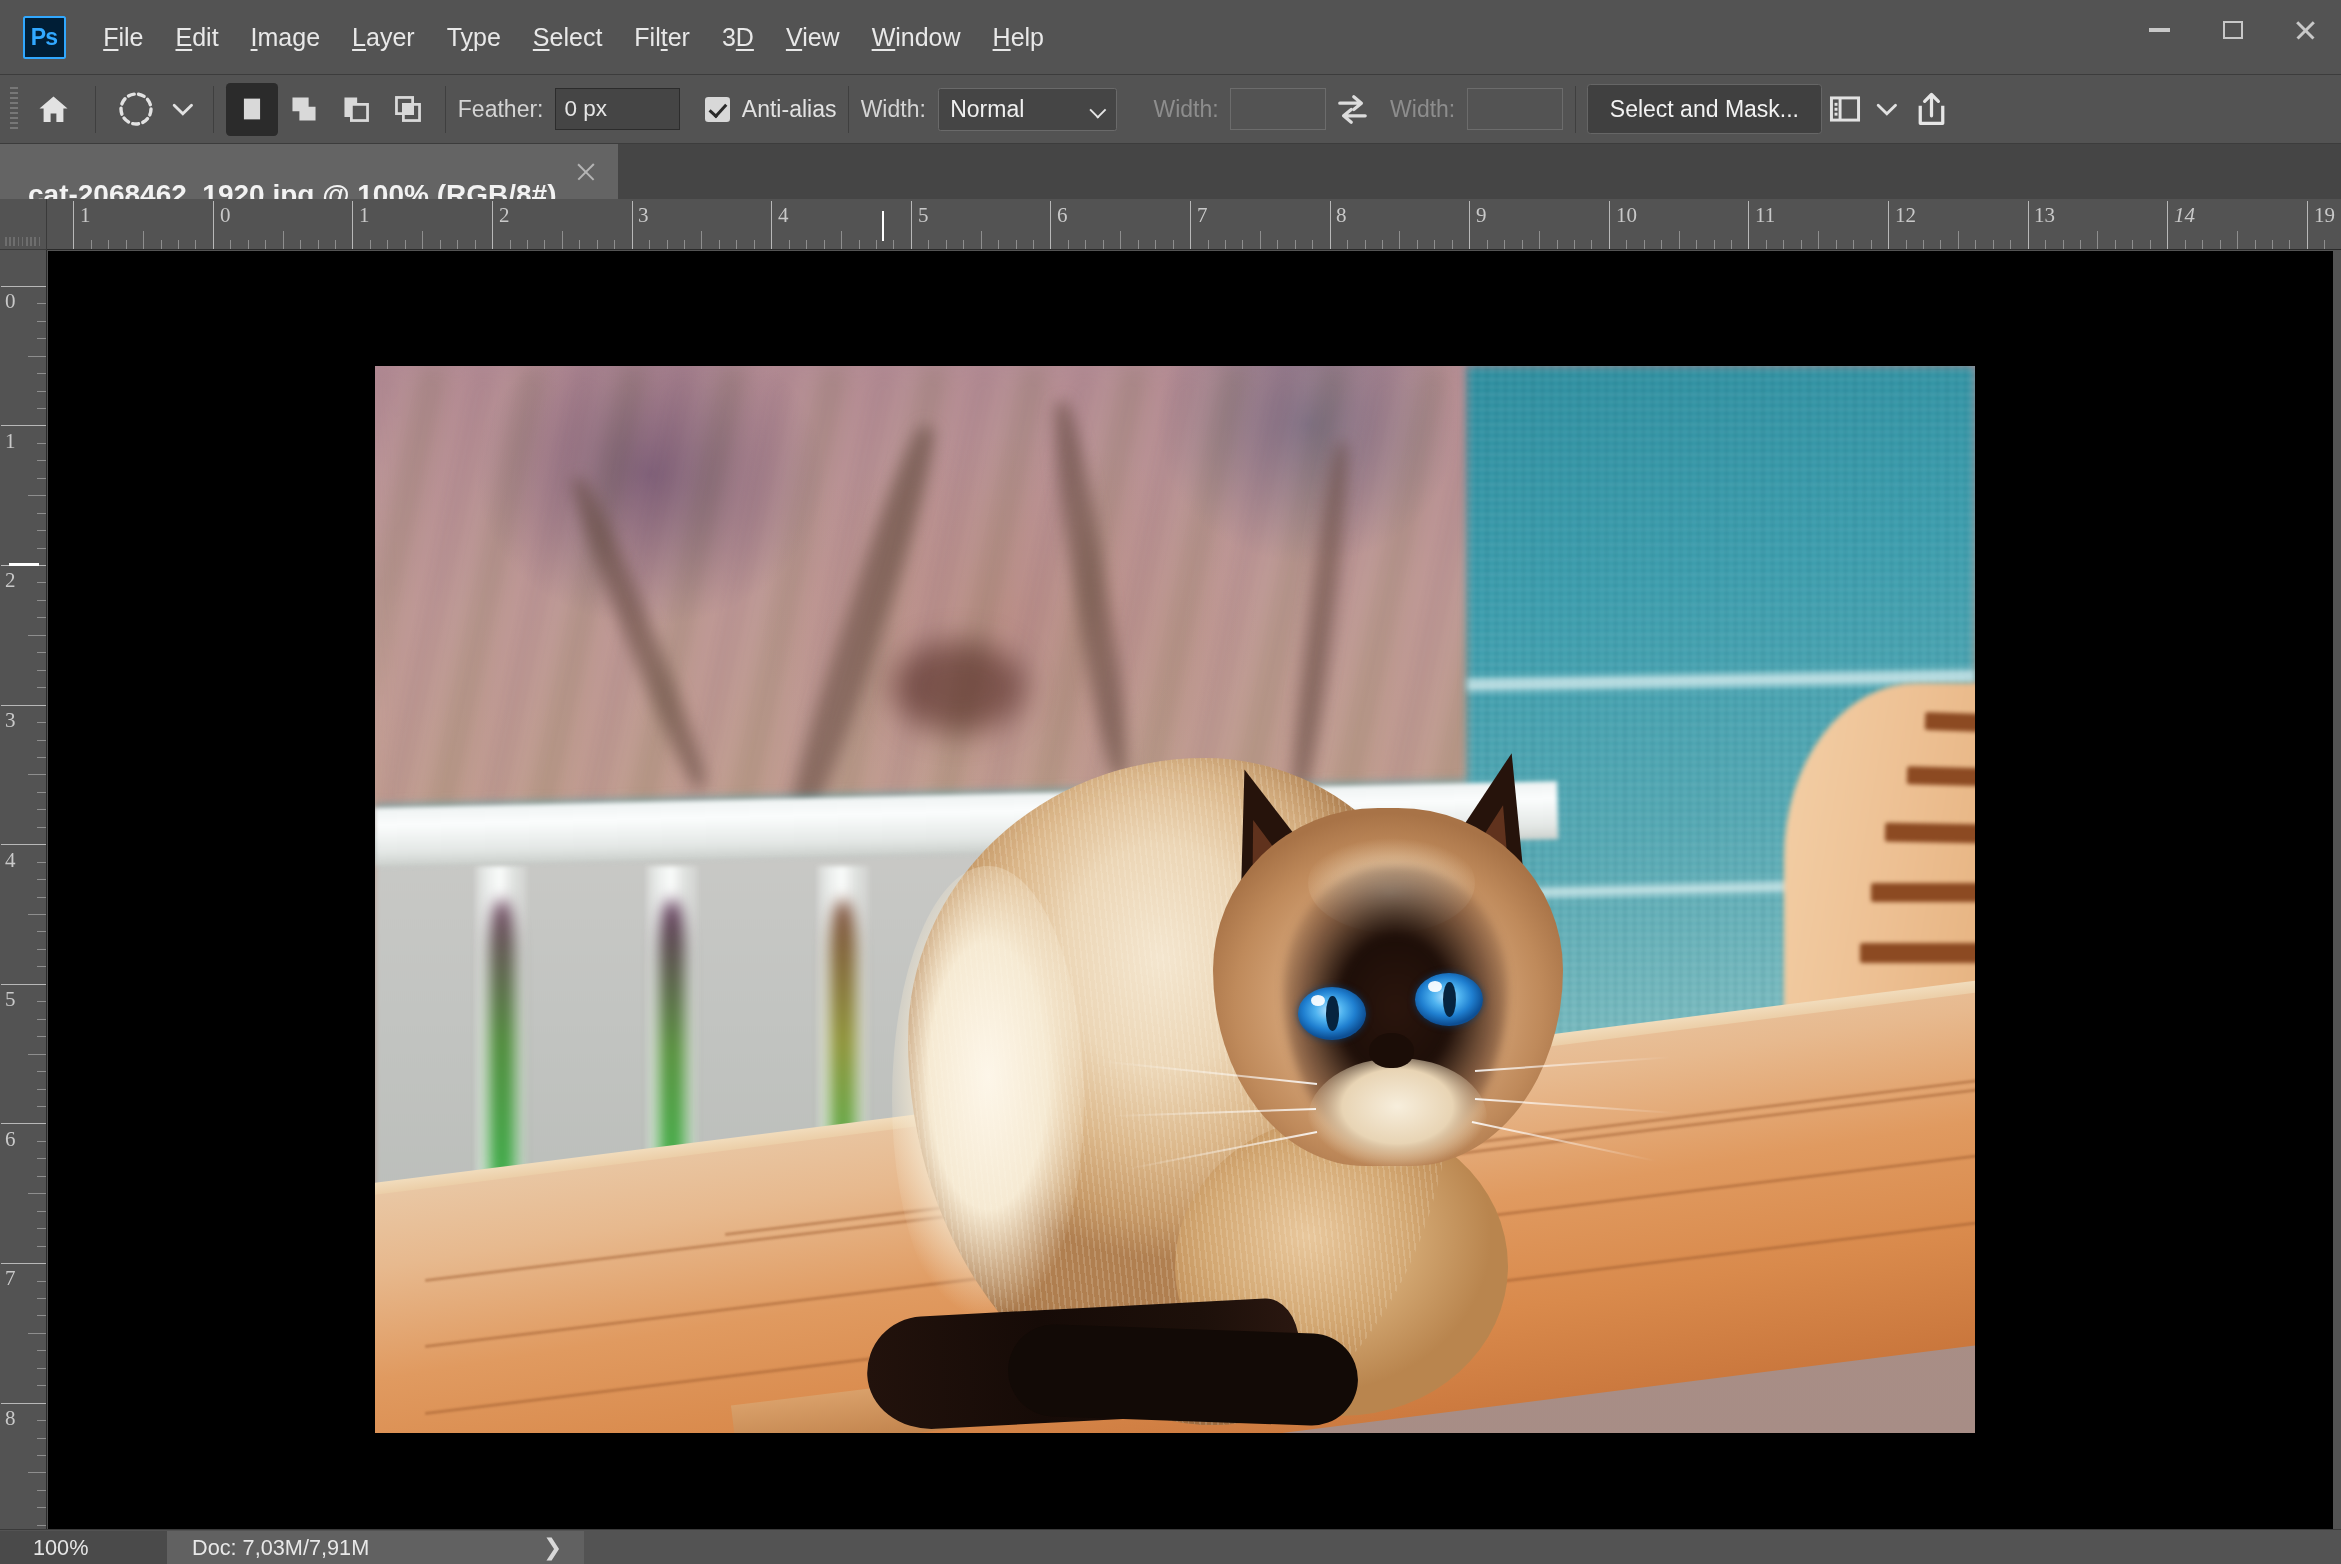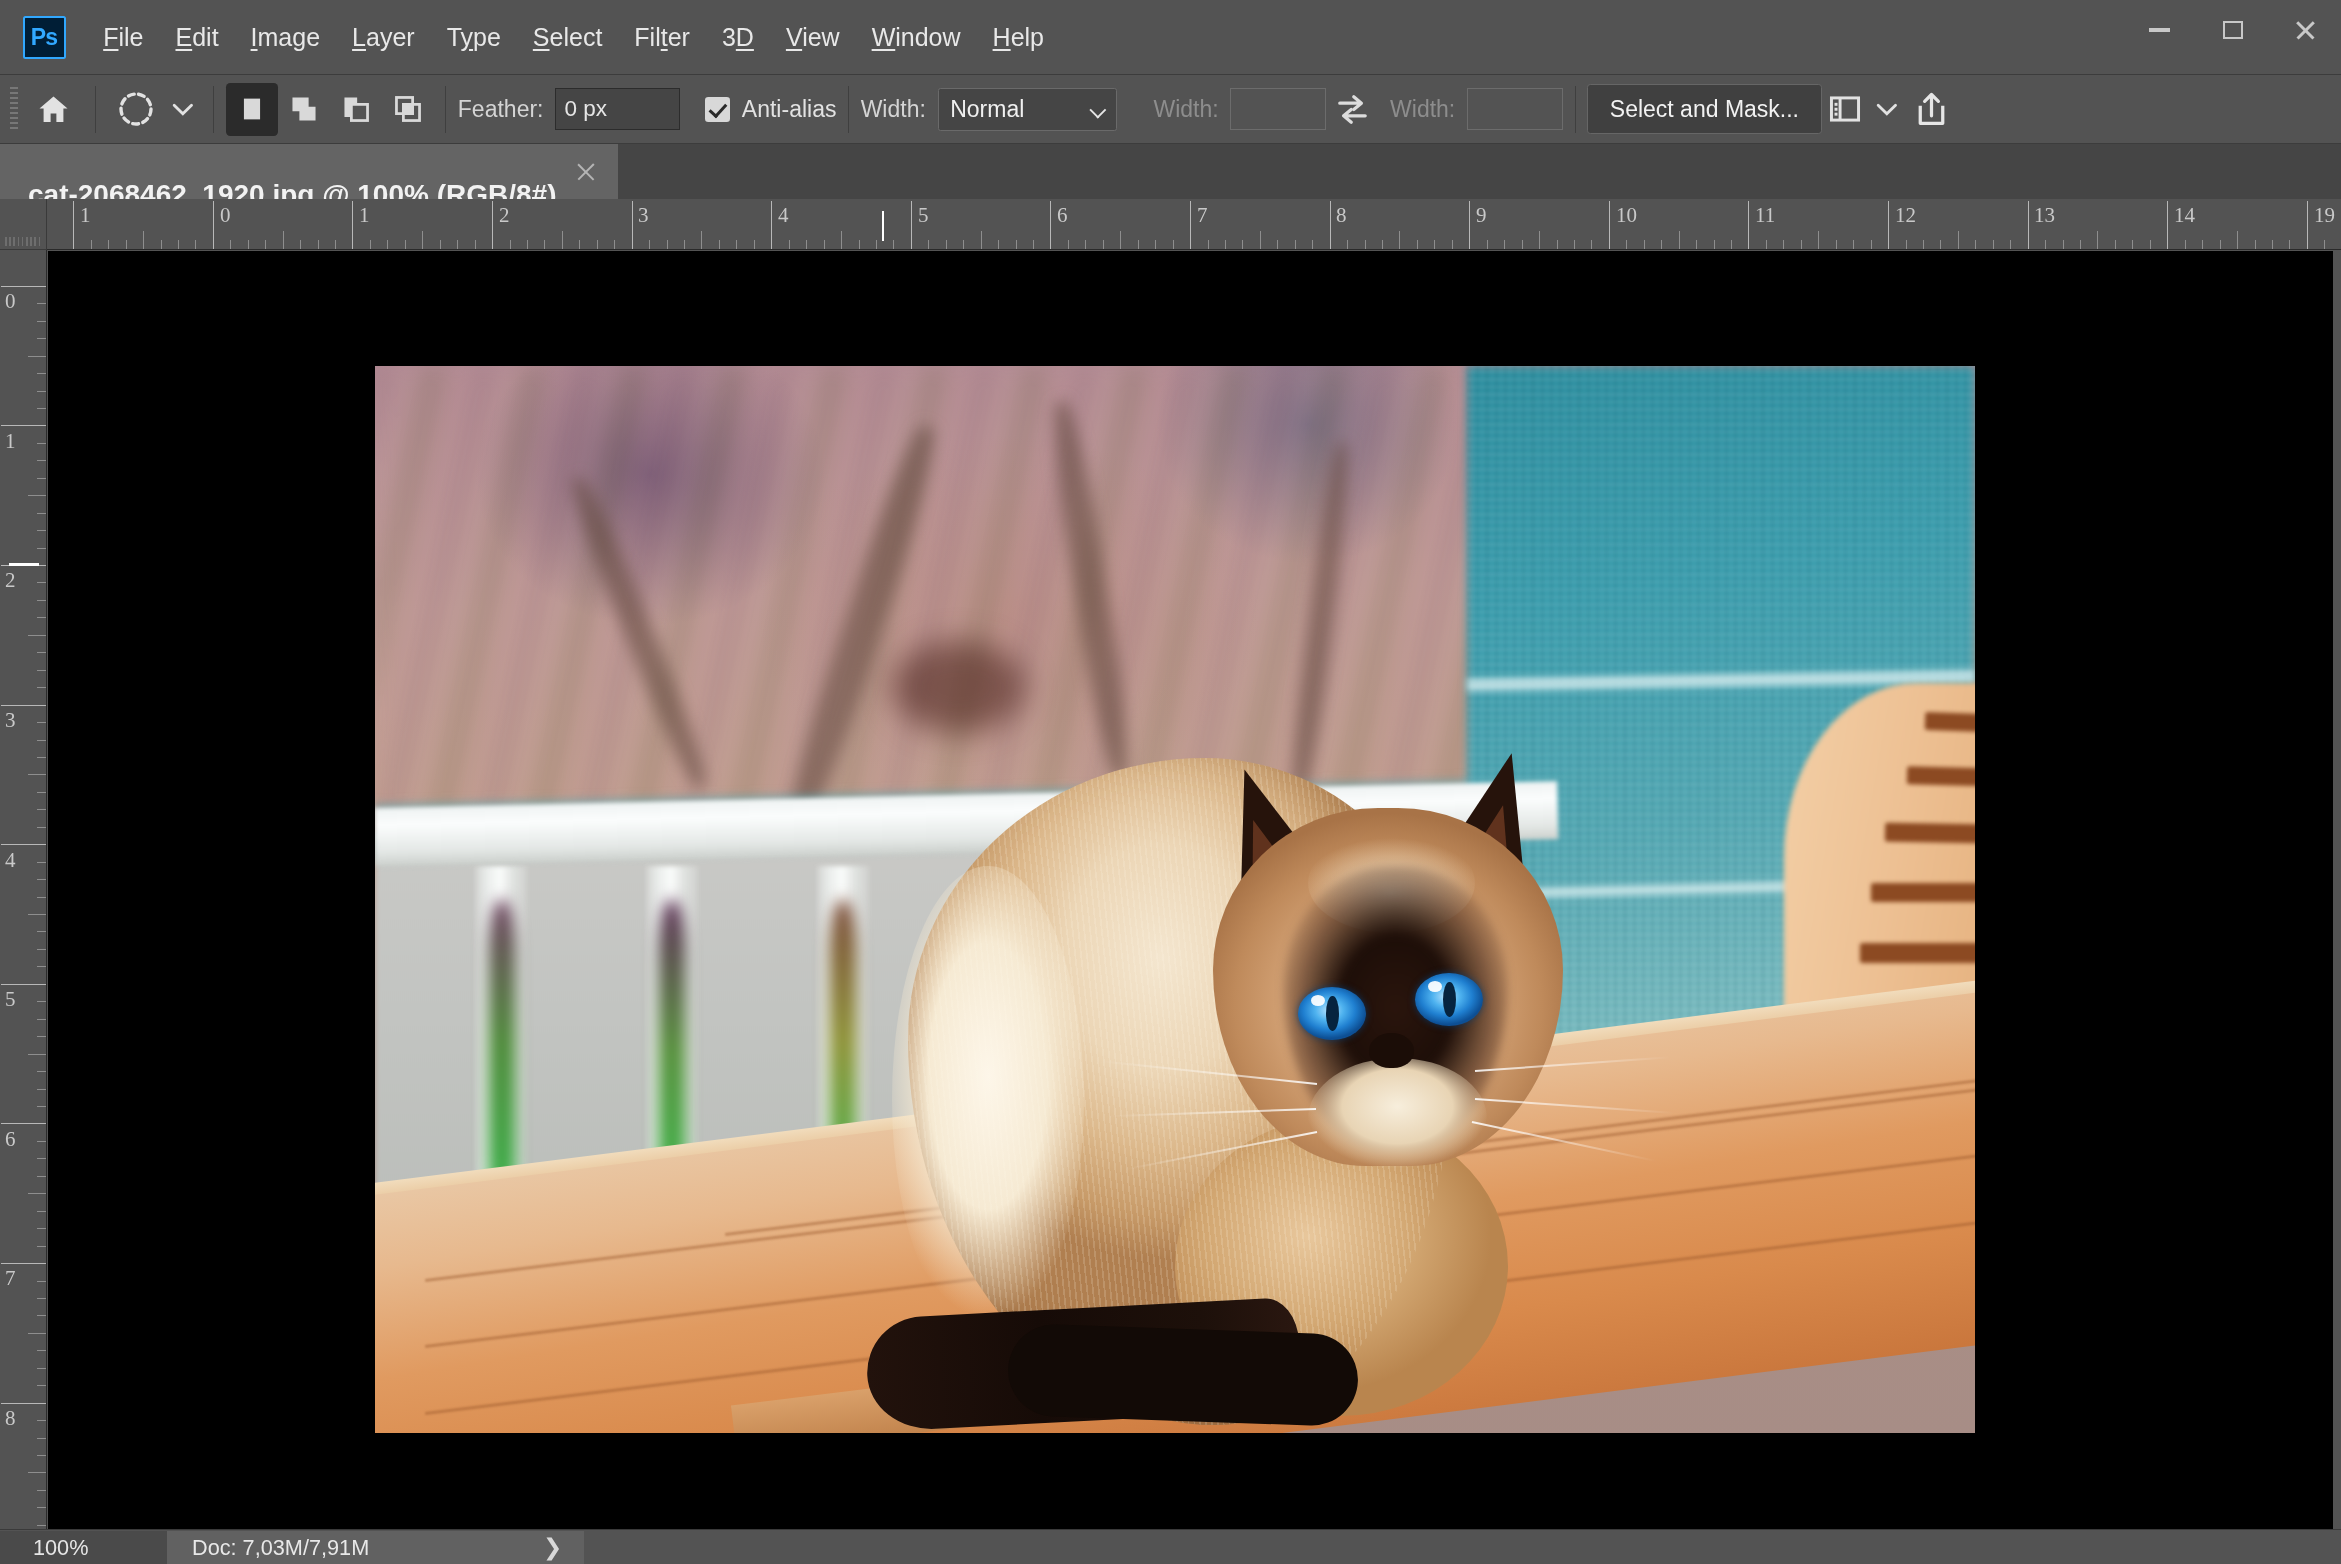--- a/index.html
+++ b/index.html
@@ -750,21 +750,21 @@
     <div class="htick maj" style="left: 1981px;"></div>
     <div class="hnum" style="left: 1987px;">13</div>
     <div class="htick min" style="left: 1998px;"></div>
     <div class="htick min" style="left: 2016px;"></div>
     <div class="htick min" style="left: 2033px;"></div>
     <div class="htick mid" style="left: 2050px;"></div>
     <div class="htick min" style="left: 2068px;"></div>
     <div class="htick min" style="left: 2085px;"></div>
     <div class="htick min" style="left: 2103px;"></div>
     <div class="htick maj" style="left: 2120px;"></div>
-    <div class="hnum" style="left: 2127px;">14</div>
+    <div class="hnum" style="left: 2127px; font-style: italic;">14</div>
     <div class="htick min" style="left: 2138px;"></div>
     <div class="htick min" style="left: 2155px;"></div>
     <div class="htick min" style="left: 2173px;"></div>
     <div class="htick mid" style="left: 2190px;"></div>
     <div class="htick min" style="left: 2208px;"></div>
     <div class="htick min" style="left: 2225px;"></div>
     <div class="htick min" style="left: 2242px;"></div>
     <div class="htick maj" style="left: 2260px;"></div>
     <div class="hnum" style="left: 2267px;">19</div>
     <div class="htick min" style="left: 2277px;"></div>

